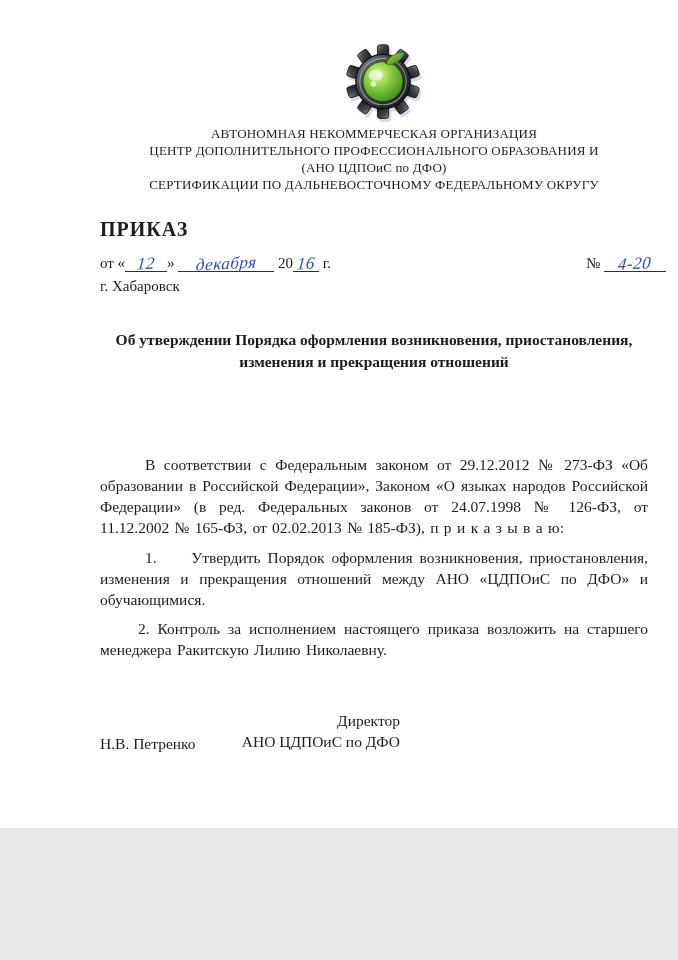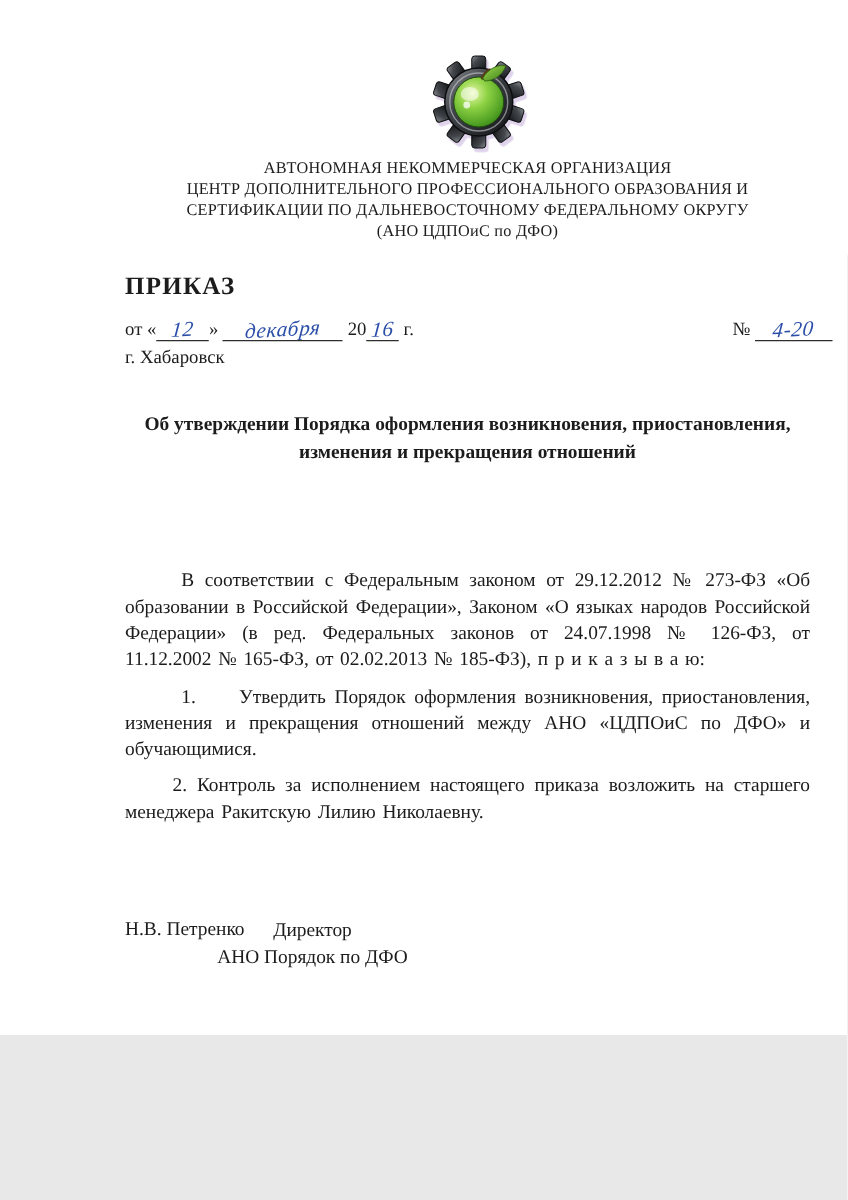--- a/index.html
+++ b/index.html
@@ -79,22 +79,21 @@
     word-spacing: 1.5px;
   }
   .para-intro { top: 438px; }
   .para-item1 { top: 531px; }
   .para-item2 { top: 602px; text-indent: 38px; }
 
   
   .sign-role {
     left: 100px; top: 710px; width: 300px;
     font-size: 15.5px; line-height: 21px;
-    text-align: center;
-    margin-top: 24px;
+    text-align: right;
   }
   .sign-name {
     left: 100px; top: 735px; width: 550px;
     font-size: 15.5px;
     text-align: left;
   }
 </style>
 </head>
 <body>
 
@@ -162,22 +161,22 @@
 
       <path d="M52 29 C 53 24, 57 20, 62 18 C 58 24, 56 27, 55 30 Z" fill="#5a3c14"></path>
 
       <path d="M54 28 C 60 18, 70 14, 77 16 C 74 25, 65 31, 56 31 Z" fill="url(#leafGrad)" stroke="#2c5e10" stroke-width="0.8"></path>
     </svg>
   </div>
 
   <div class="abs org-header">
     <div>АВТОНОМНАЯ НЕКОММЕРЧЕСКАЯ ОРГАНИЗАЦИЯ</div>
     <div>ЦЕНТР ДОПОЛНИТЕЛЬНОГО ПРОФЕССИОНАЛЬНОГО ОБРАЗОВАНИЯ И</div>
+    <div>(АНО ЦДПОиС по ДФО)</div>
     <div>СЕРТИФИКАЦИИ ПО ДАЛЬНЕВОСТОЧНОМУ ФЕДЕРАЛЬНОМУ ОКРУГУ</div>
-    <div>(АНО ЦДПОиС по ДФО)</div>
   </div>
 
   <div class="abs doc-title">ПРИКАЗ</div>
 
   <div class="abs date-line">
     <span>от «</span><span class="blank blank-day"><span class="hand">12</span></span><span>»</span>&nbsp;<span class="blank blank-month"><span class="hand">декабря</span></span>&nbsp;<span>20</span><span class="blank blank-year"><span class="hand">16</span></span>&nbsp;<span>г.</span>
   </div>
 
   <div class="abs number-line">
     <span>№</span>&nbsp;<span class="blank blank-num"><span class="hand">4-20</span></span>
@@ -189,17 +188,17 @@
     <div>Об утверждении Порядка оформления возникновения, приостановления,</div>
     <div>изменения и прекращения отношений</div>
   </div>
 
   <p class="abs para para-intro">В соответствии с Федеральным законом от 29.12.2012 № 273-ФЗ «Об образовании в Российской Федерации», Законом «О языках народов Российской Федерации» (в ред. Федеральных законов от 24.07.1998 № 126-ФЗ, от 11.12.2002 № 165-ФЗ, от 02.02.2013 № 185-ФЗ), п р и к а з ы в а ю:</p>
   <p class="abs para para-item1">1.&nbsp;&nbsp;&nbsp;&nbsp; Утвердить Порядок оформления возникновения, приостановления, изменения и прекращения отношений между АНО «ЦДПОиС по ДФО» и обучающимися.</p>
   <p class="abs para para-item2">2. Контроль за исполнением настоящего приказа возложить на старшего менеджера Ракитскую Лилию Николаевну.</p>
 
   <div class="abs sign-role">
     <div>Директор</div>
-    <div>АНО Порядок по ДФО</div>
+    <div>АНО ЦДПОиС по ДФО</div>
   </div>
   <div class="abs sign-name">Н.В. Петренко</div>
 
 </div>
 
 </body></html>

